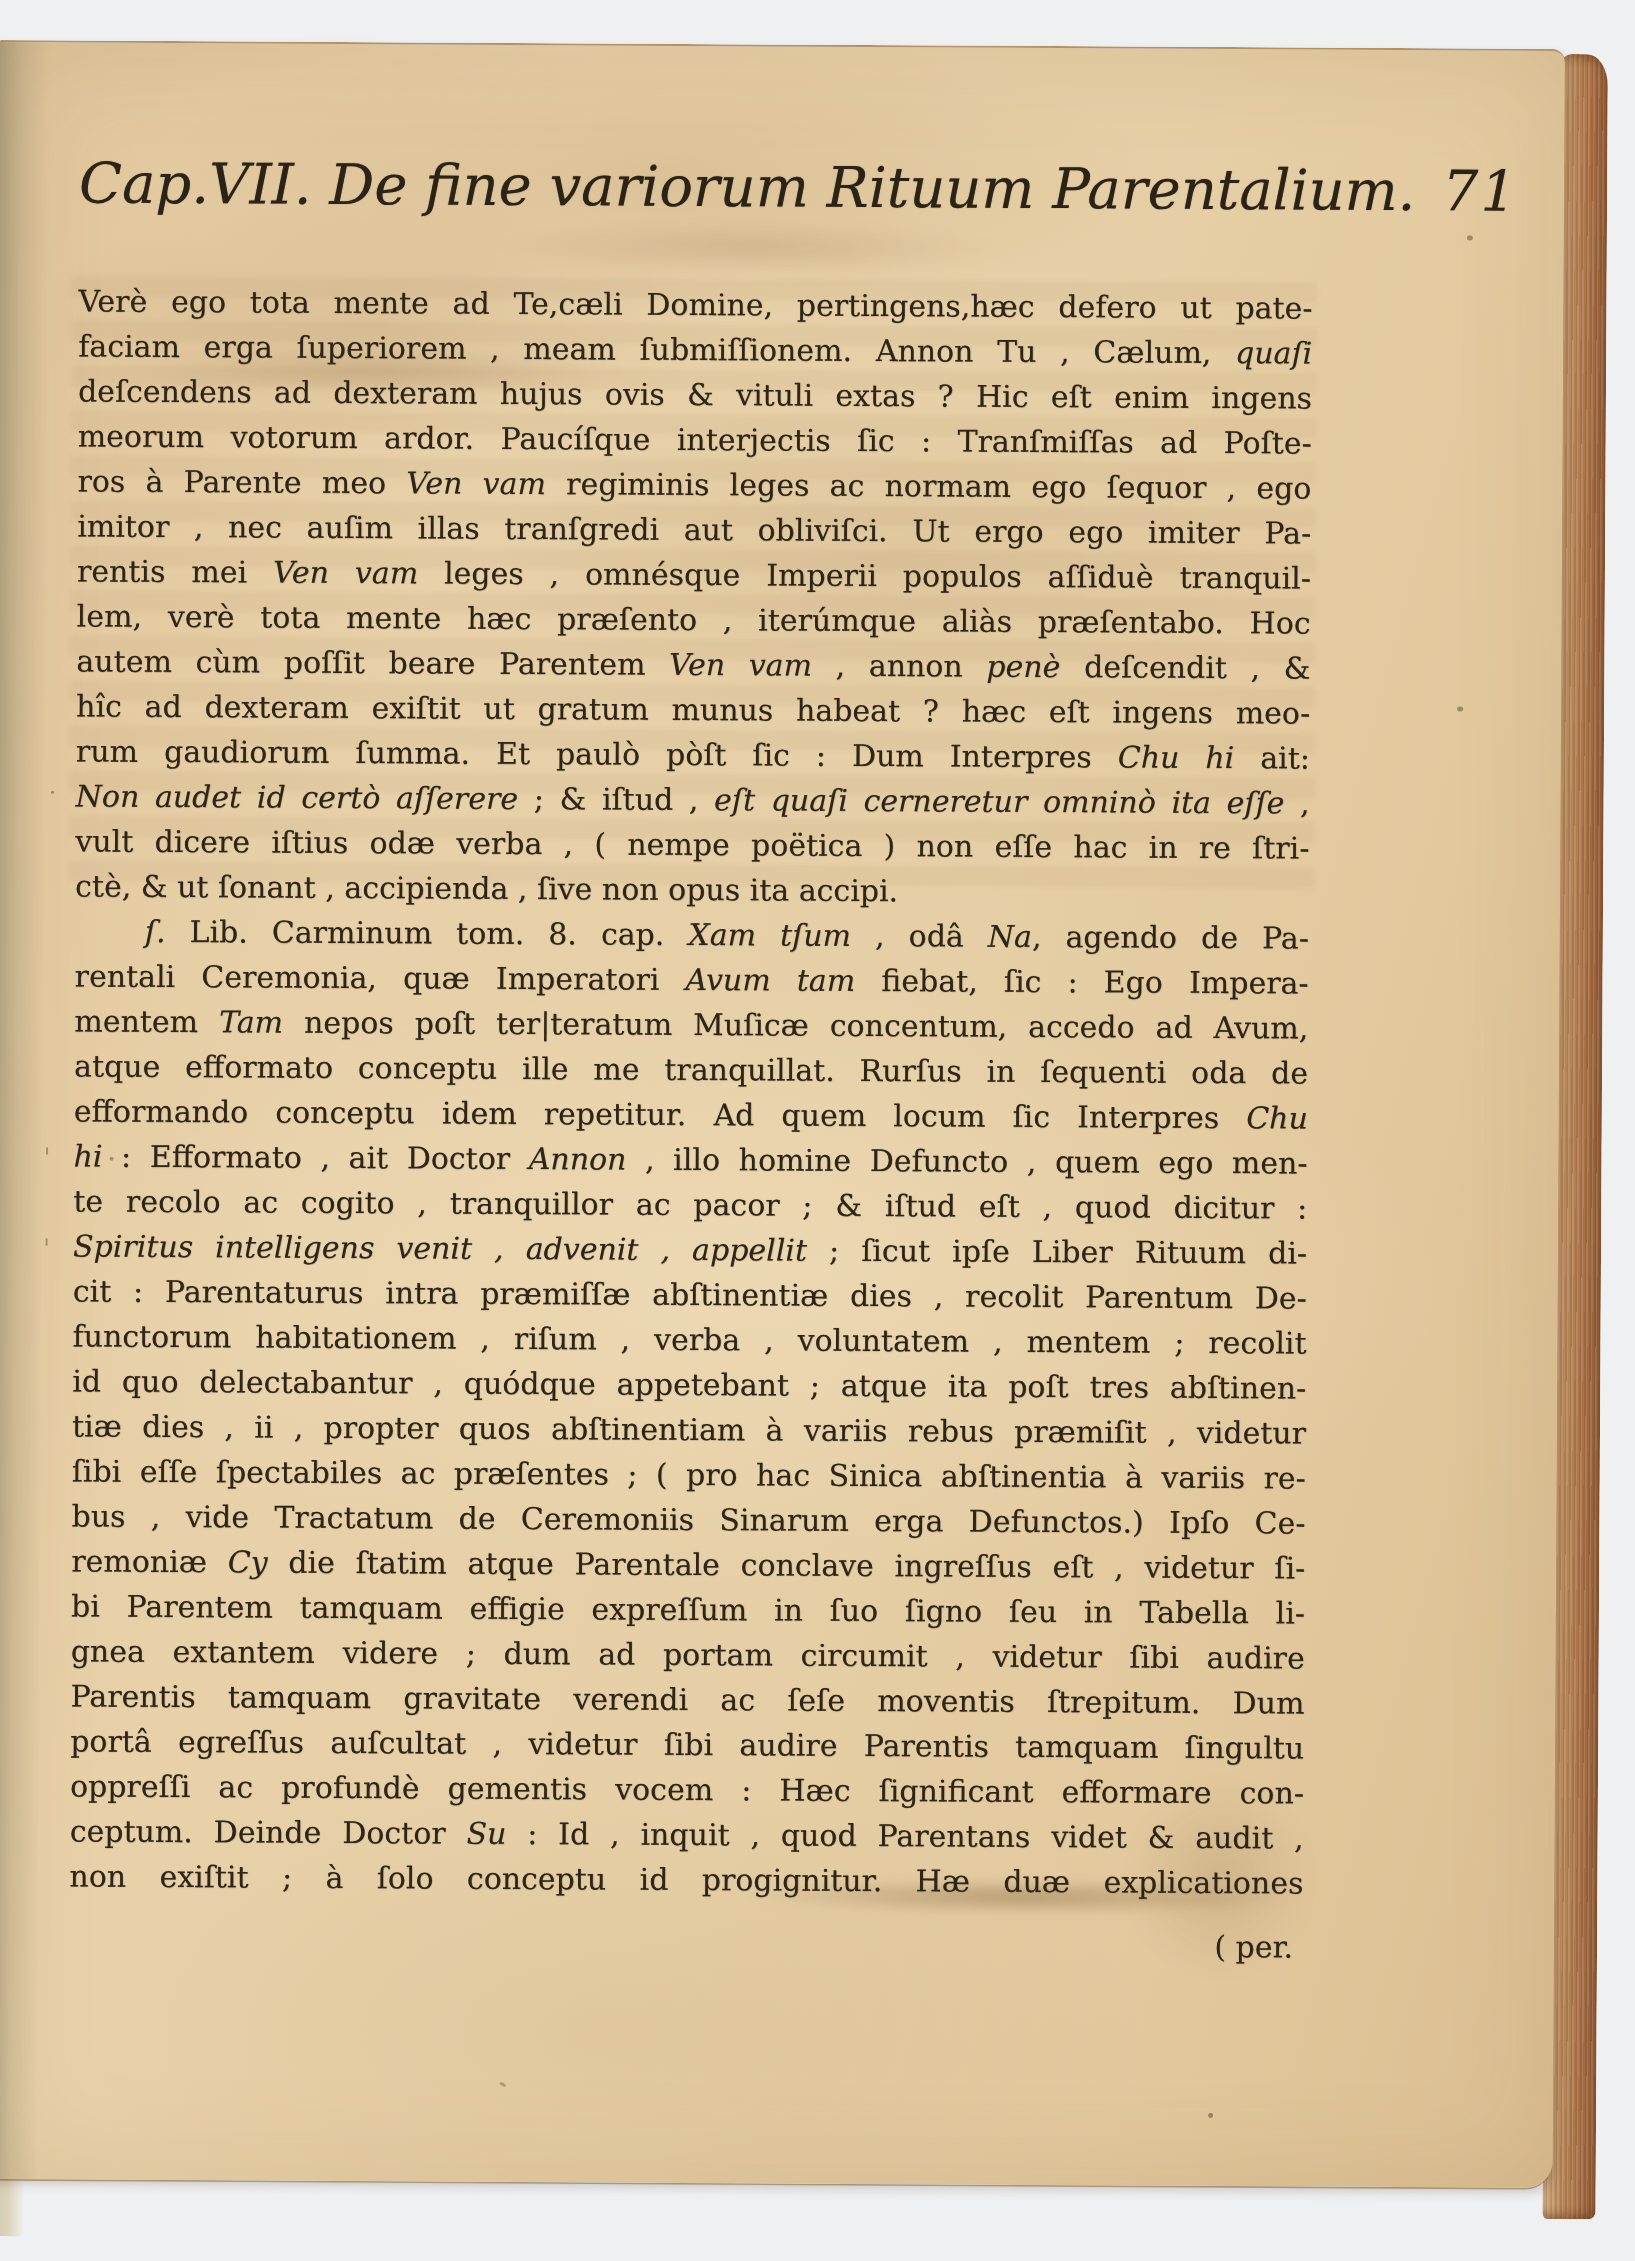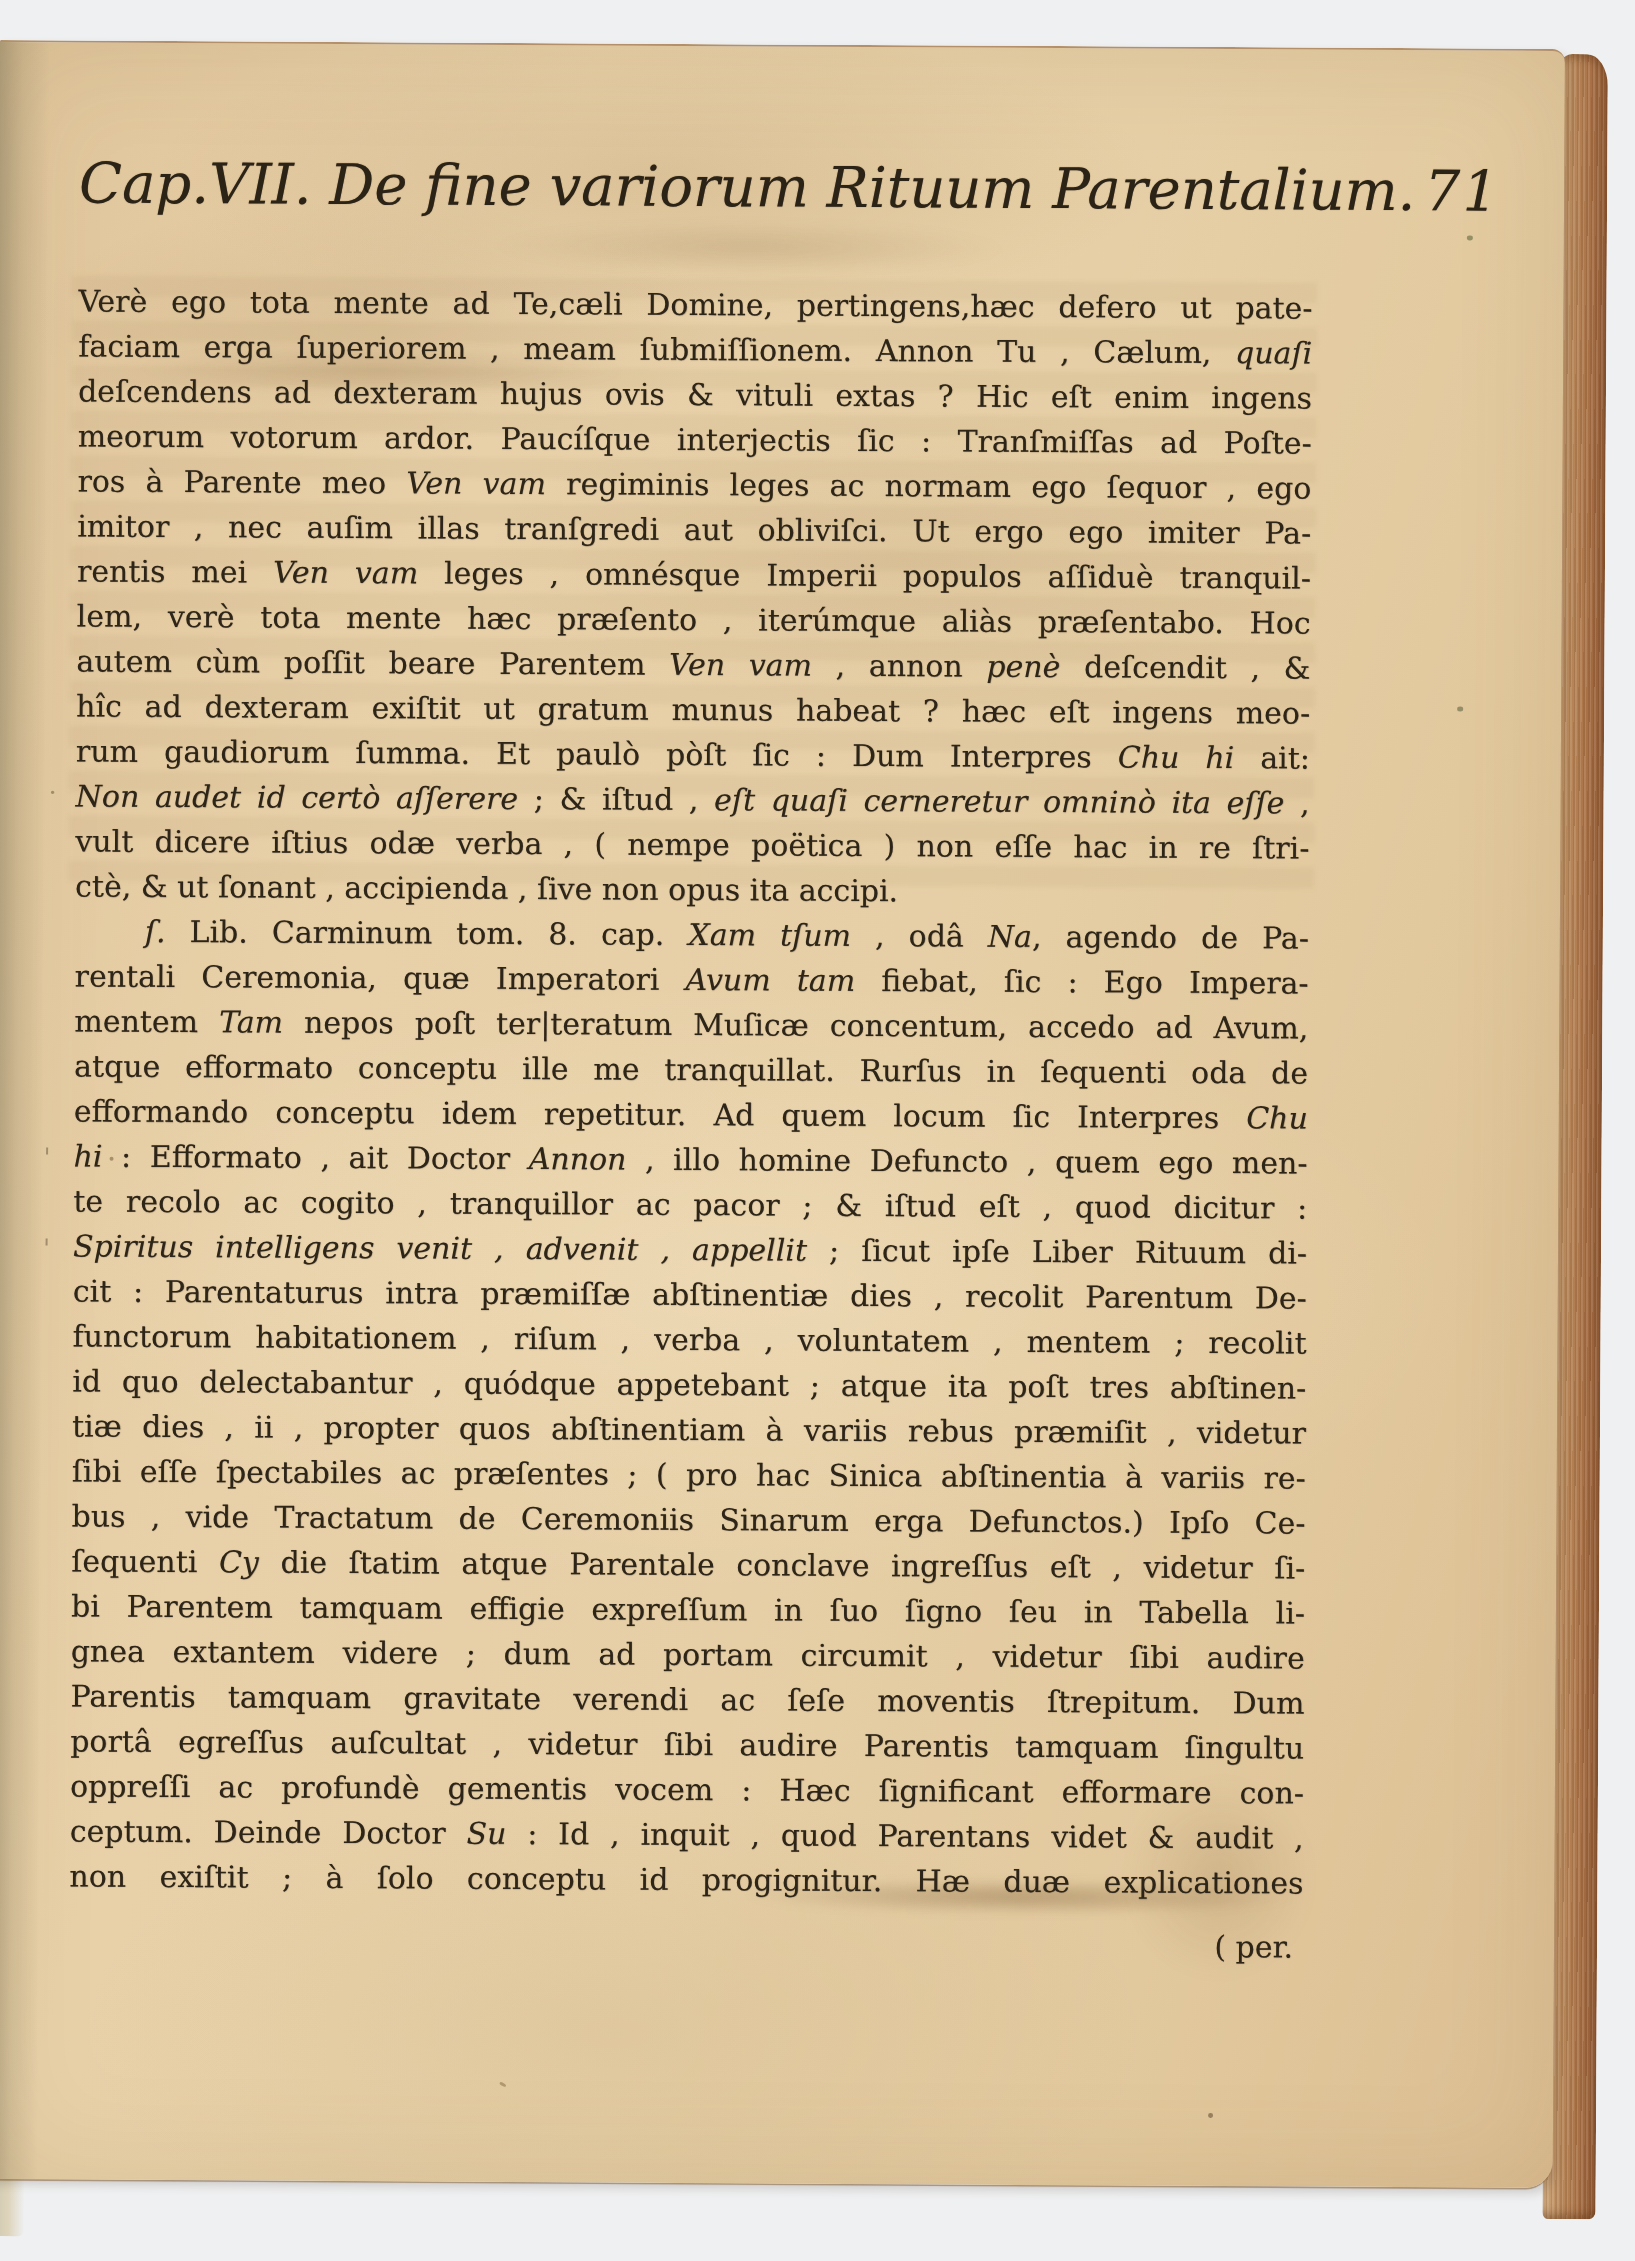--- a/index.html
+++ b/index.html
@@ -76,21 +76,21 @@
     position:absolute;font-size:25.6px;color:rgba(55,42,25,0.38);
     font-family:"DejaVu Serif", serif;
   }
   .page-header{
     position:absolute;left:80px;top:110px;width:1234px;
     text-align:center;white-space:nowrap;
     font-style:italic;font-size:56px;line-height:1.1;
     color:#2c2317;
     text-shadow:0 0 1.1px rgba(52,40,22,0.55);
   }
-  .page-header .pg-num{margin-left:9px;letter-spacing:2.4px;}
+  .page-header .pg-num{margin-left:27px;letter-spacing:2.4px;}
   .text-block{
     position:absolute;left:80px;top:236px;width:1234px;
     font-size:30px;line-height:45px;
     color:#2e2519;
     text-shadow:0.3px 0.3px 0.9px rgba(58,44,24,0.5);
   }
   .line{
     text-align:justify;text-align-last:justify;text-justify:inter-word;
     height:45px;overflow:visible;white-space:normal;
   }
@@ -157,21 +157,21 @@
           <div class="line"><span>efformando conceptu idem repetitur.   Ad quem locum ſic Interpres </span><span class="it">Chu</span></div>
           <div class="line"><span class="it">hi</span><span> :  Efformato , ait Doctor </span><span class="it">Annon</span><span> , illo homine Defuncto , quem ego men-</span></div>
           <div class="line"><span>te recolo ac cogito ,  tranquillor ac pacor ;  &amp; iſtud eſt ,  quod dicitur :</span></div>
           <div class="line"><span class="it">Spiritus intelligens venit ,  advenit ,  appellit</span><span> ;  ſicut ipſe Liber Rituum di-</span></div>
           <div class="line"><span>cit :  Parentaturus intra præmiſſæ abſtinentiæ dies , recolit Parentum De-</span></div>
           <div class="line"><span>functorum habitationem ,  riſum ,  verba ,  voluntatem ,  mentem ;  recolit</span></div>
           <div class="line"><span>id quo delectabantur , quódque appetebant ;  atque ita poſt tres abſtinen-</span></div>
           <div class="line"><span>tiæ dies , ii ,  propter quos abſtinentiam à variis rebus præmiſit ,   videtur</span></div>
           <div class="line"><span>ſibi eſſe ſpectabiles ac præſentes ;  ( pro hac Sinica abſtinentia à variis re-</span></div>
           <div class="line"><span>bus ,  vide Tractatum de Ceremoniis Sinarum erga Defunctos.)   Ipſo Ce-</span></div>
-          <div class="line"><span>ſequenti </span><span class="it">Cy</span><span> die ſtatim atque Parentale conclave ingreſſus eſt ,  videtur ſi-</span></div>
+          <div class="line"><span>remoniæ </span><span class="it">Cy</span><span> die ſtatim atque Parentale conclave ingreſſus eſt ,  videtur ſi-</span></div>
           <div class="line"><span>bi Parentem tamquam effigie expreſſum in ſuo ſigno ſeu in Tabella li-</span></div>
           <div class="line"><span>gnea extantem videre ;  dum ad portam circumit ,  videtur ſibi audire</span></div>
           <div class="line"><span>Parentis tamquam gravitate verendi ac ſeſe moventis ſtrepitum.   Dum</span></div>
           <div class="line"><span>portâ egreſſus auſcultat ,  videtur ſibi audire Parentis tamquam ſingultu</span></div>
           <div class="line"><span>oppreſſi ac profundè gementis vocem :   Hæc ſignificant efformare con-</span></div>
           <div class="line"><span>ceptum.   Deinde Doctor </span><span class="it">Su</span><span> :  Id , inquit , quod Parentans videt &amp; audit ,</span></div>
           <div class="line"><span>non exiſtit ;  à ſolo conceptu  id progignitur.    Hæ duæ explicationes</span></div>
         </div>
 
       <div class="catchword-row">

